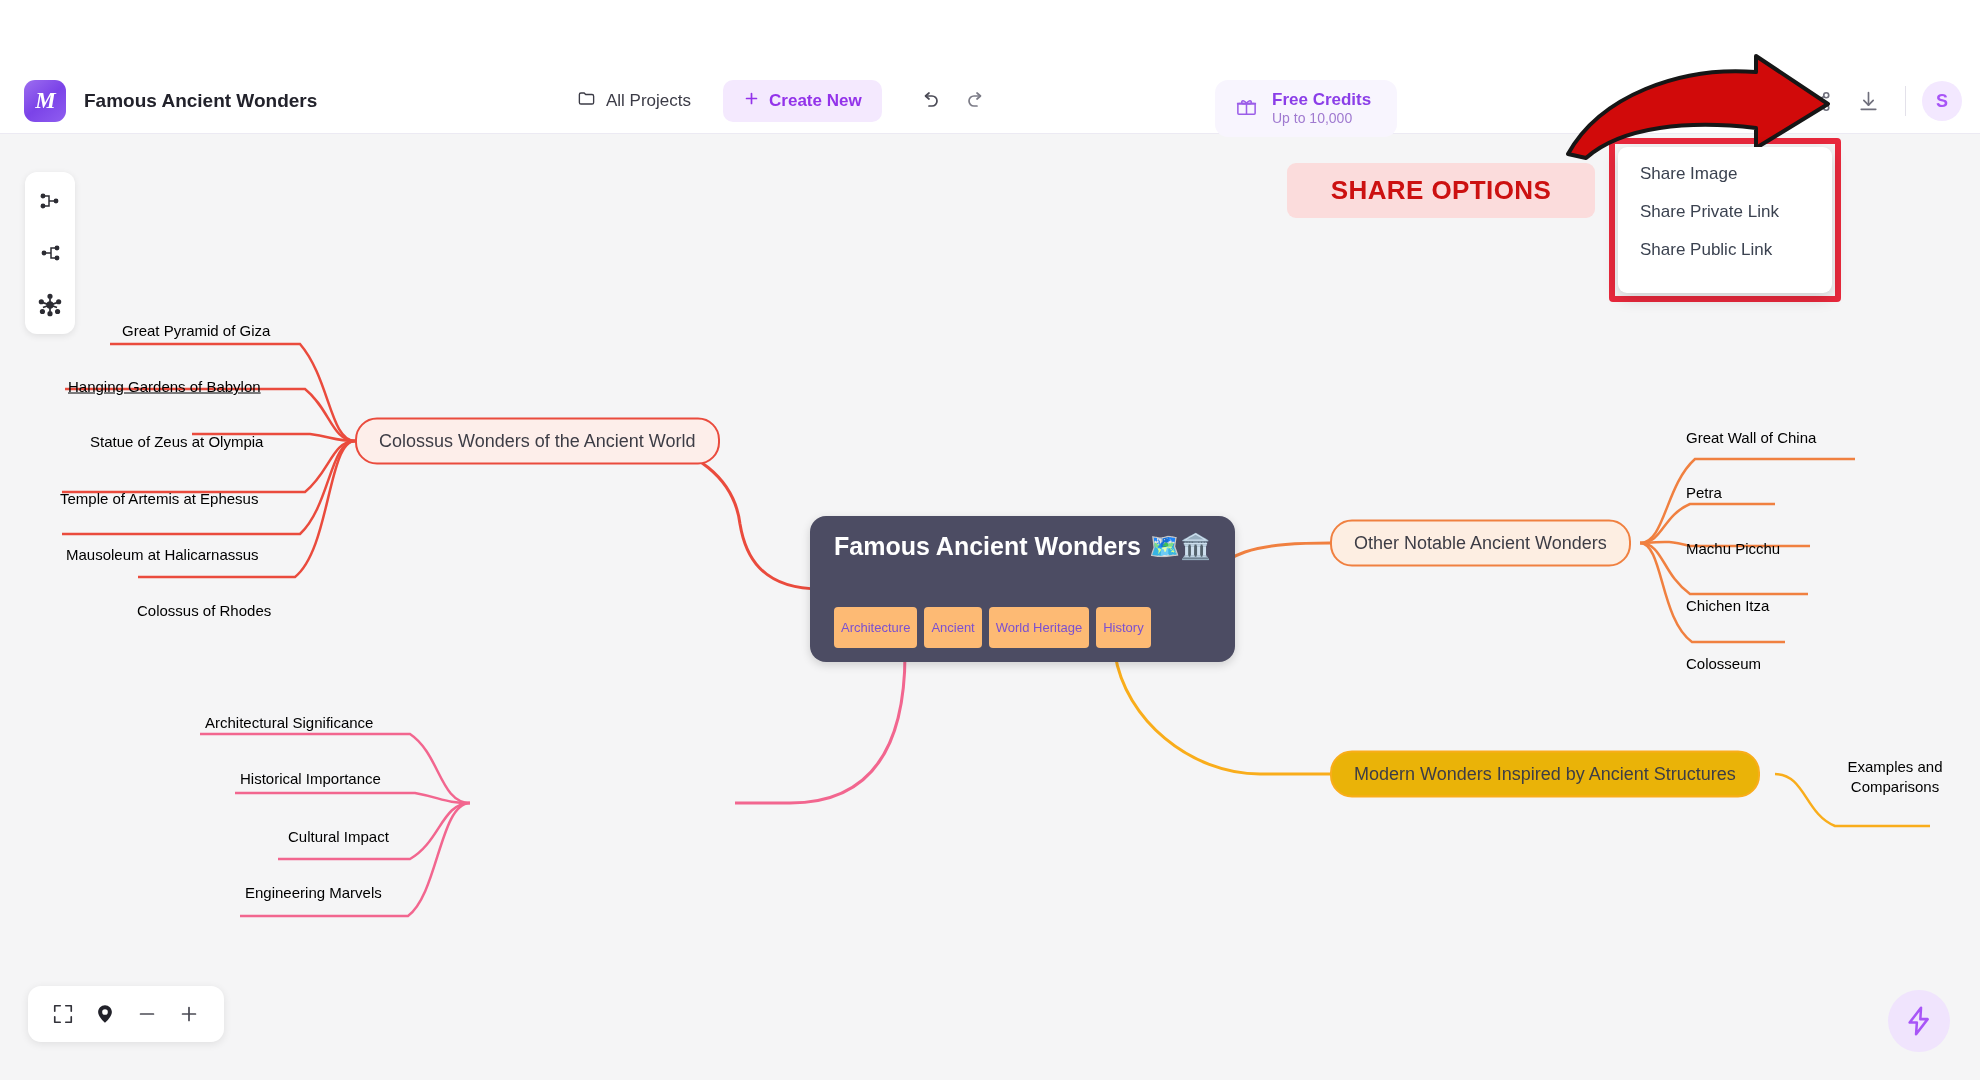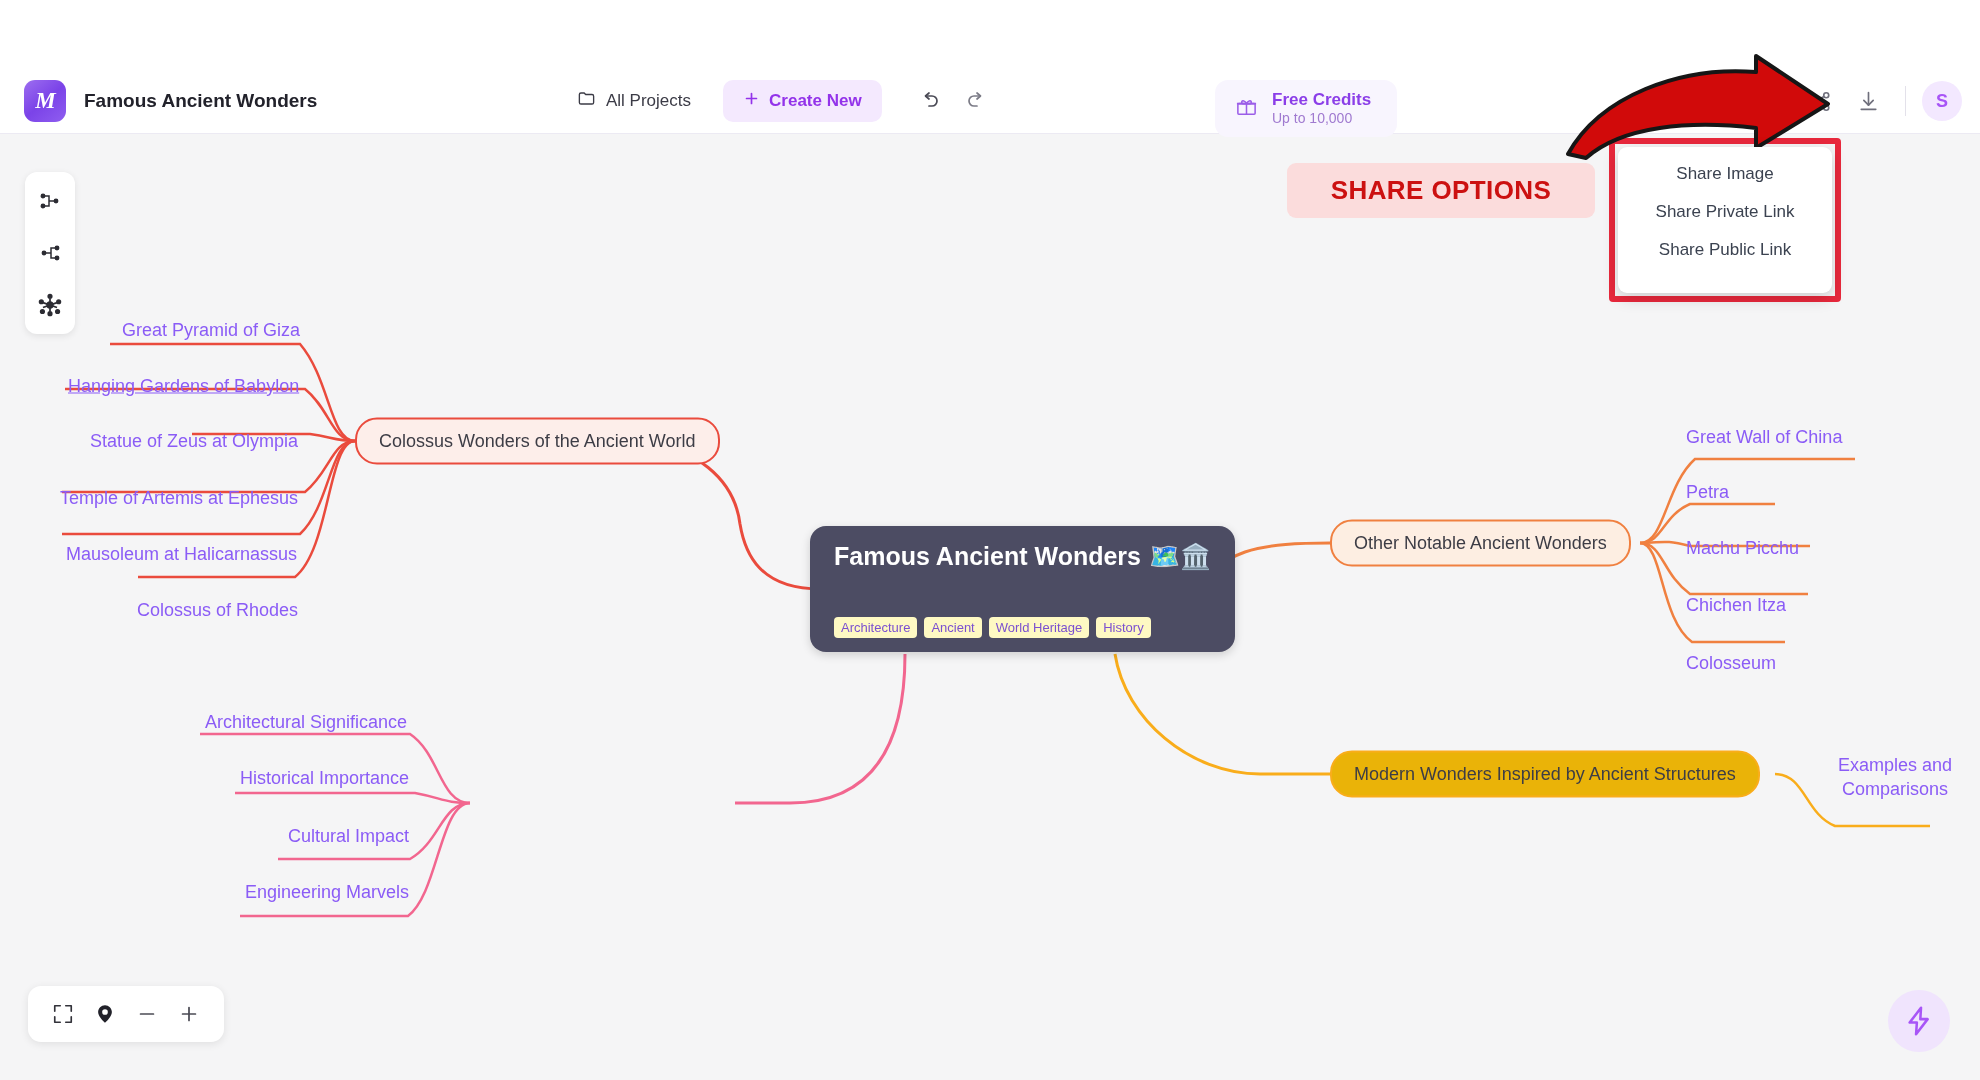--- a/index.html
+++ b/index.html
@@ -78,21 +78,21 @@
   
   #canvas {
     position:absolute; top:134px; left:0; width:1980px; height:946px;
     background:#f5f5f6; overflow:hidden;
   }
   #edges { position:absolute; top:0; left:0; width:1980px; height:946px; }
 
   
   .node { position:absolute; white-space:nowrap; }
   .leaf {
-    font-size:18px; color:#8b5cf6; transform:translate(0,-50%);
+    font-size:15px; color:#000000; transform:translate(0,-50%);
   }
   .branch {
     transform:translate(0,-50%);
     border-radius:22px; padding:11px 22px; font-size:18px; color:#3d3d46;
     border:2px solid #000; background:#fff;
   }
   .branch-red   { border-color:#ea4b3d; background:#fdeeea; }
   .branch-orange{ border-color:#f08040; background:#fdeee2; }
   .branch-amber { border-color:#f9ad1b; background:#eab308; }
   .branch-pink  { border-color:#f2668f; background:#fcdfe8; }
@@ -101,22 +101,22 @@
   .center-node {
     position:absolute; transform:translate(0,-50%);
     background:#4c4c63; border-radius:16px; padding:16px 24px 14px 24px;
     box-shadow:0 3px 10px rgba(0,0,0,.16);
   }
   .center-title {
     color:#ffffff; font-size:25px; font-weight:600; display:flex; align-items:center; gap:8px;
   }
   .center-tags { display:flex; gap:7px; margin-top:11px; }
   .tag {
-    background:#fef9c3; color:#7b50d0; font-size:13px;
-    padding:3px 7px; border-radius:4px;margin-top:35px;
+    background:#fdba74; color:#7b50d0; font-size:13px;
+    padding:13px 7px; border-radius:4px;margin-top:35px;
   }
 
   
   #layout-toolbar {
     position:absolute; left:25px; top:38px; width:50px;
     background:#fff; border-radius:12px; box-shadow:0 2px 7px rgba(0,0,0,.09);
     display:flex; flex-direction:column; align-items:center;
     padding:12px 0; gap:18px; z-index:20;
   }
   #layout-toolbar .tool { width:34px; height:34px; display:flex; align-items:center; justify-content:center; cursor:pointer; border-radius:7px; }
@@ -148,21 +148,21 @@
   #share-menu-highlight {
     position:absolute; left:1609px; top:138px; width:232px; height:164px;
     border:6px solid #e8283c; border-radius:4px; z-index:55;
   }
   #share-menu {
     position:absolute; left:1618px; top:147px; width:214px; height:146px;
     background:#ffffff; border-radius:9px; box-shadow:0 5px 16px rgba(0,0,0,.17);
     padding:8px 0; z-index:60;
   }
   #share-menu .item {
-    padding:9px 22px; font-size:17px; color:#3b4250; cursor:pointer;text-align:center;
+    padding:9px 22px; font-size:17px; color:#3b4250; cursor:pointer;
   }
 
   #arrow-svg { position:absolute; left:1560px; top:50px; z-index:58; pointer-events:none; }
 </style>
 </head>
 <body>
 
 <div id="top-strip"></div>
 
 <div id="header">

